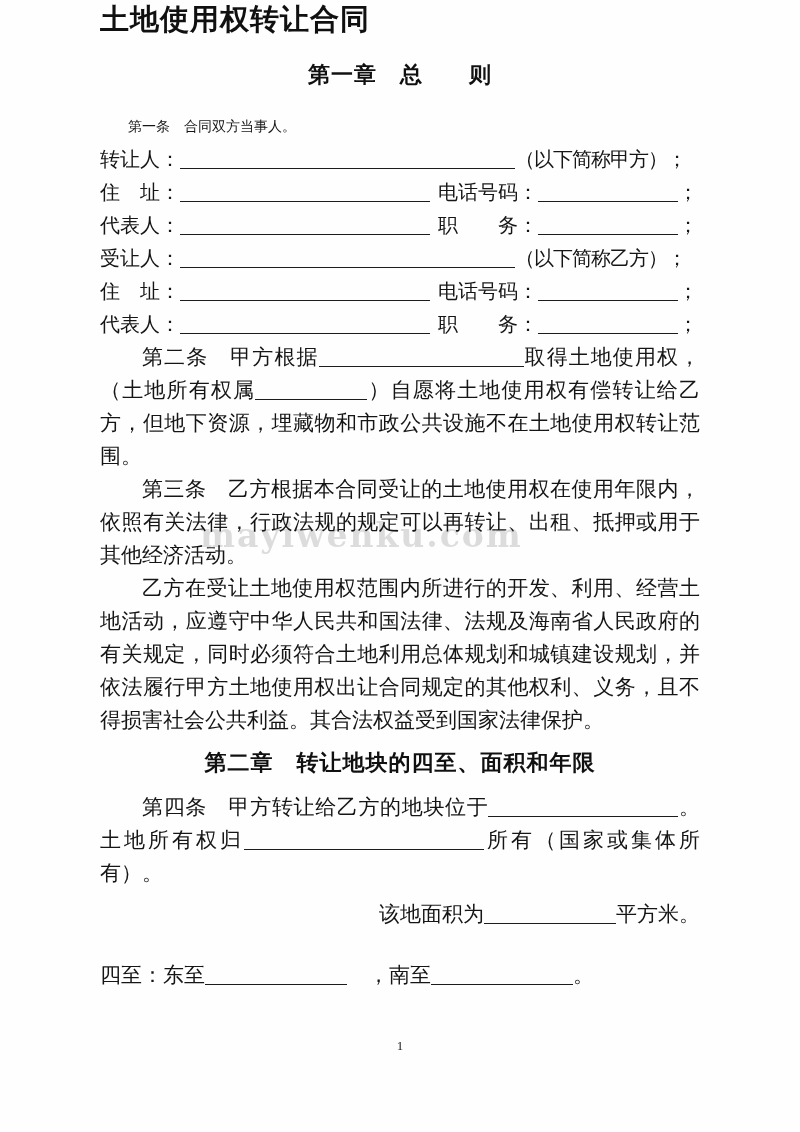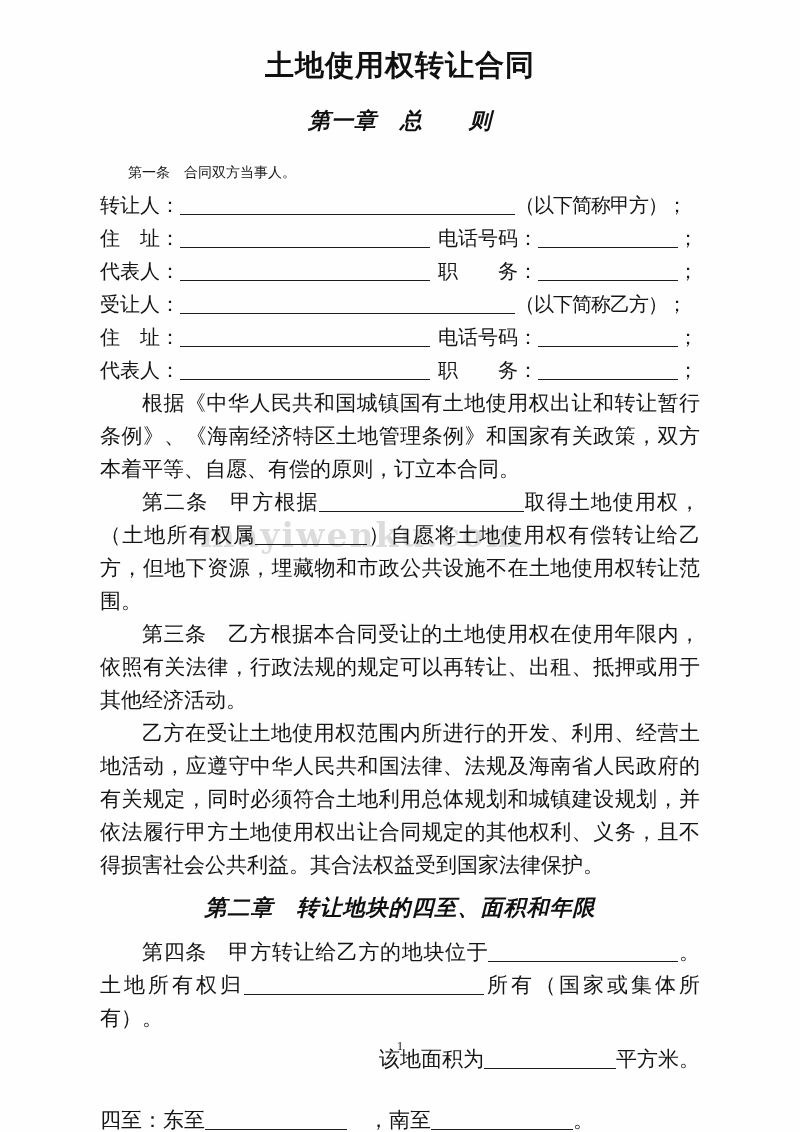--- a/index.html
+++ b/index.html
@@ -12,26 +12,26 @@
   }
   .page{position:relative;width:800px;height:1132px;background:#fefefe;overflow:hidden;}
   .watermark{
     position:absolute;top:516px;left:200px;z-index:0;
     font-family:"DejaVu Serif",serif;font-weight:bold;
     font-size:33px;color:#c7c7c7;opacity:.6;letter-spacing:2px;
     user-select:none;white-space:nowrap;
   }
   .content{position:absolute;left:100px;top:0;width:600px;z-index:1;}
   .title{
-    margin:0;padding-top:46px;height:38px;line-height:38px;
-    font-size:29px;font-weight:bold;text-align:center;letter-spacing:1px;color:#101010;
+    margin:0;height:38px;line-height:38px;
+    font-size:29px;font-weight:bold;text-align:left;letter-spacing:1px;color:#101010;
   }
   .ch{
     margin:22px 0 0 0;height:30px;line-height:30px;
-    font-size:22px;font-weight:bold;text-align:center;letter-spacing:1px;color:#101010;font-style:italic;
+    font-size:22px;font-weight:bold;text-align:center;letter-spacing:1px;color:#101010;
   }
   .lead{
     margin:20px 0 0 0;font-size:14px;line-height:33px;text-indent:2em;
   }
   .rows{margin:0;}
   .row{
     font-size:20px;line-height:33px;height:33px;white-space:nowrap;
   }
   .lbl{letter-spacing:0px;}
   .mid{margin-left:8px;}
@@ -86,21 +86,20 @@
       <div class="row"><span class="lbl">代表人：</span><span class="blank b2"></span><span class="lbl mid">职　　务：</span><span class="blank b3"></span><span class="sfx">；</span></div>
 
       <div class="row"><span class="lbl">受让人：</span><span class="blank b1"></span><span class="sfx">（以下简称乙方）；</span></div>
 
       <div class="row"><span class="lbl">住　址：</span><span class="blank b2"></span><span class="lbl mid">电话号码：</span><span class="blank b3"></span><span class="sfx">；</span></div>
 
       <div class="row"><span class="lbl">代表人：</span><span class="blank b2"></span><span class="lbl mid">职　　务：</span><span class="blank b3"></span><span class="sfx">；</span></div>
 
     </div>
 
-    <p class="para">根据《中华人民共和国城镇国有土地使用权出让和转让暂行条例》、《海南经济特区土地管理条例》和国家有关政策，双方本着平等、自愿、有偿的原则，订立本合同。</p>
 
     <p class="para"><span>第二条　甲方根据</span><span class="blank b4"></span><span>取得土地使用权，（土地所有权属</span><span class="blank b5"></span><span>）自愿将土地使用权有偿转让给乙方，但地下资源，埋藏物和市政公共设施不在土地使用权转让范围。</span></p>
 
     <p class="para">第三条　乙方根据本合同受让的土地使用权在使用年限内，依照有关法律，行政法规的规定可以再转让、出租、抵押或用于其他经济活动。</p>
 
     <p class="para">乙方在受让土地使用权范围内所进行的开发、利用、经营土地活动，应遵守中华人民共和国法律、法规及海南省人民政府的有关规定，同时必须符合土地利用总体规划和城镇建设规划，并依法履行甲方土地使用权出让合同规定的其他权利、义务，且不得损害社会公共利益。其合法权益受到国家法律保护。</p>
 
     <h2 class="ch ch2">第二章　转让地块的四至、面积和年限</h2>
 
     <p class="para"><span>第四条　甲方转让给乙方的地块位于</span><span class="blank b6"></span><span>。土地所有权归</span><span class="blank b7"></span><span>所有（国家或集体所有）。</span></p>

